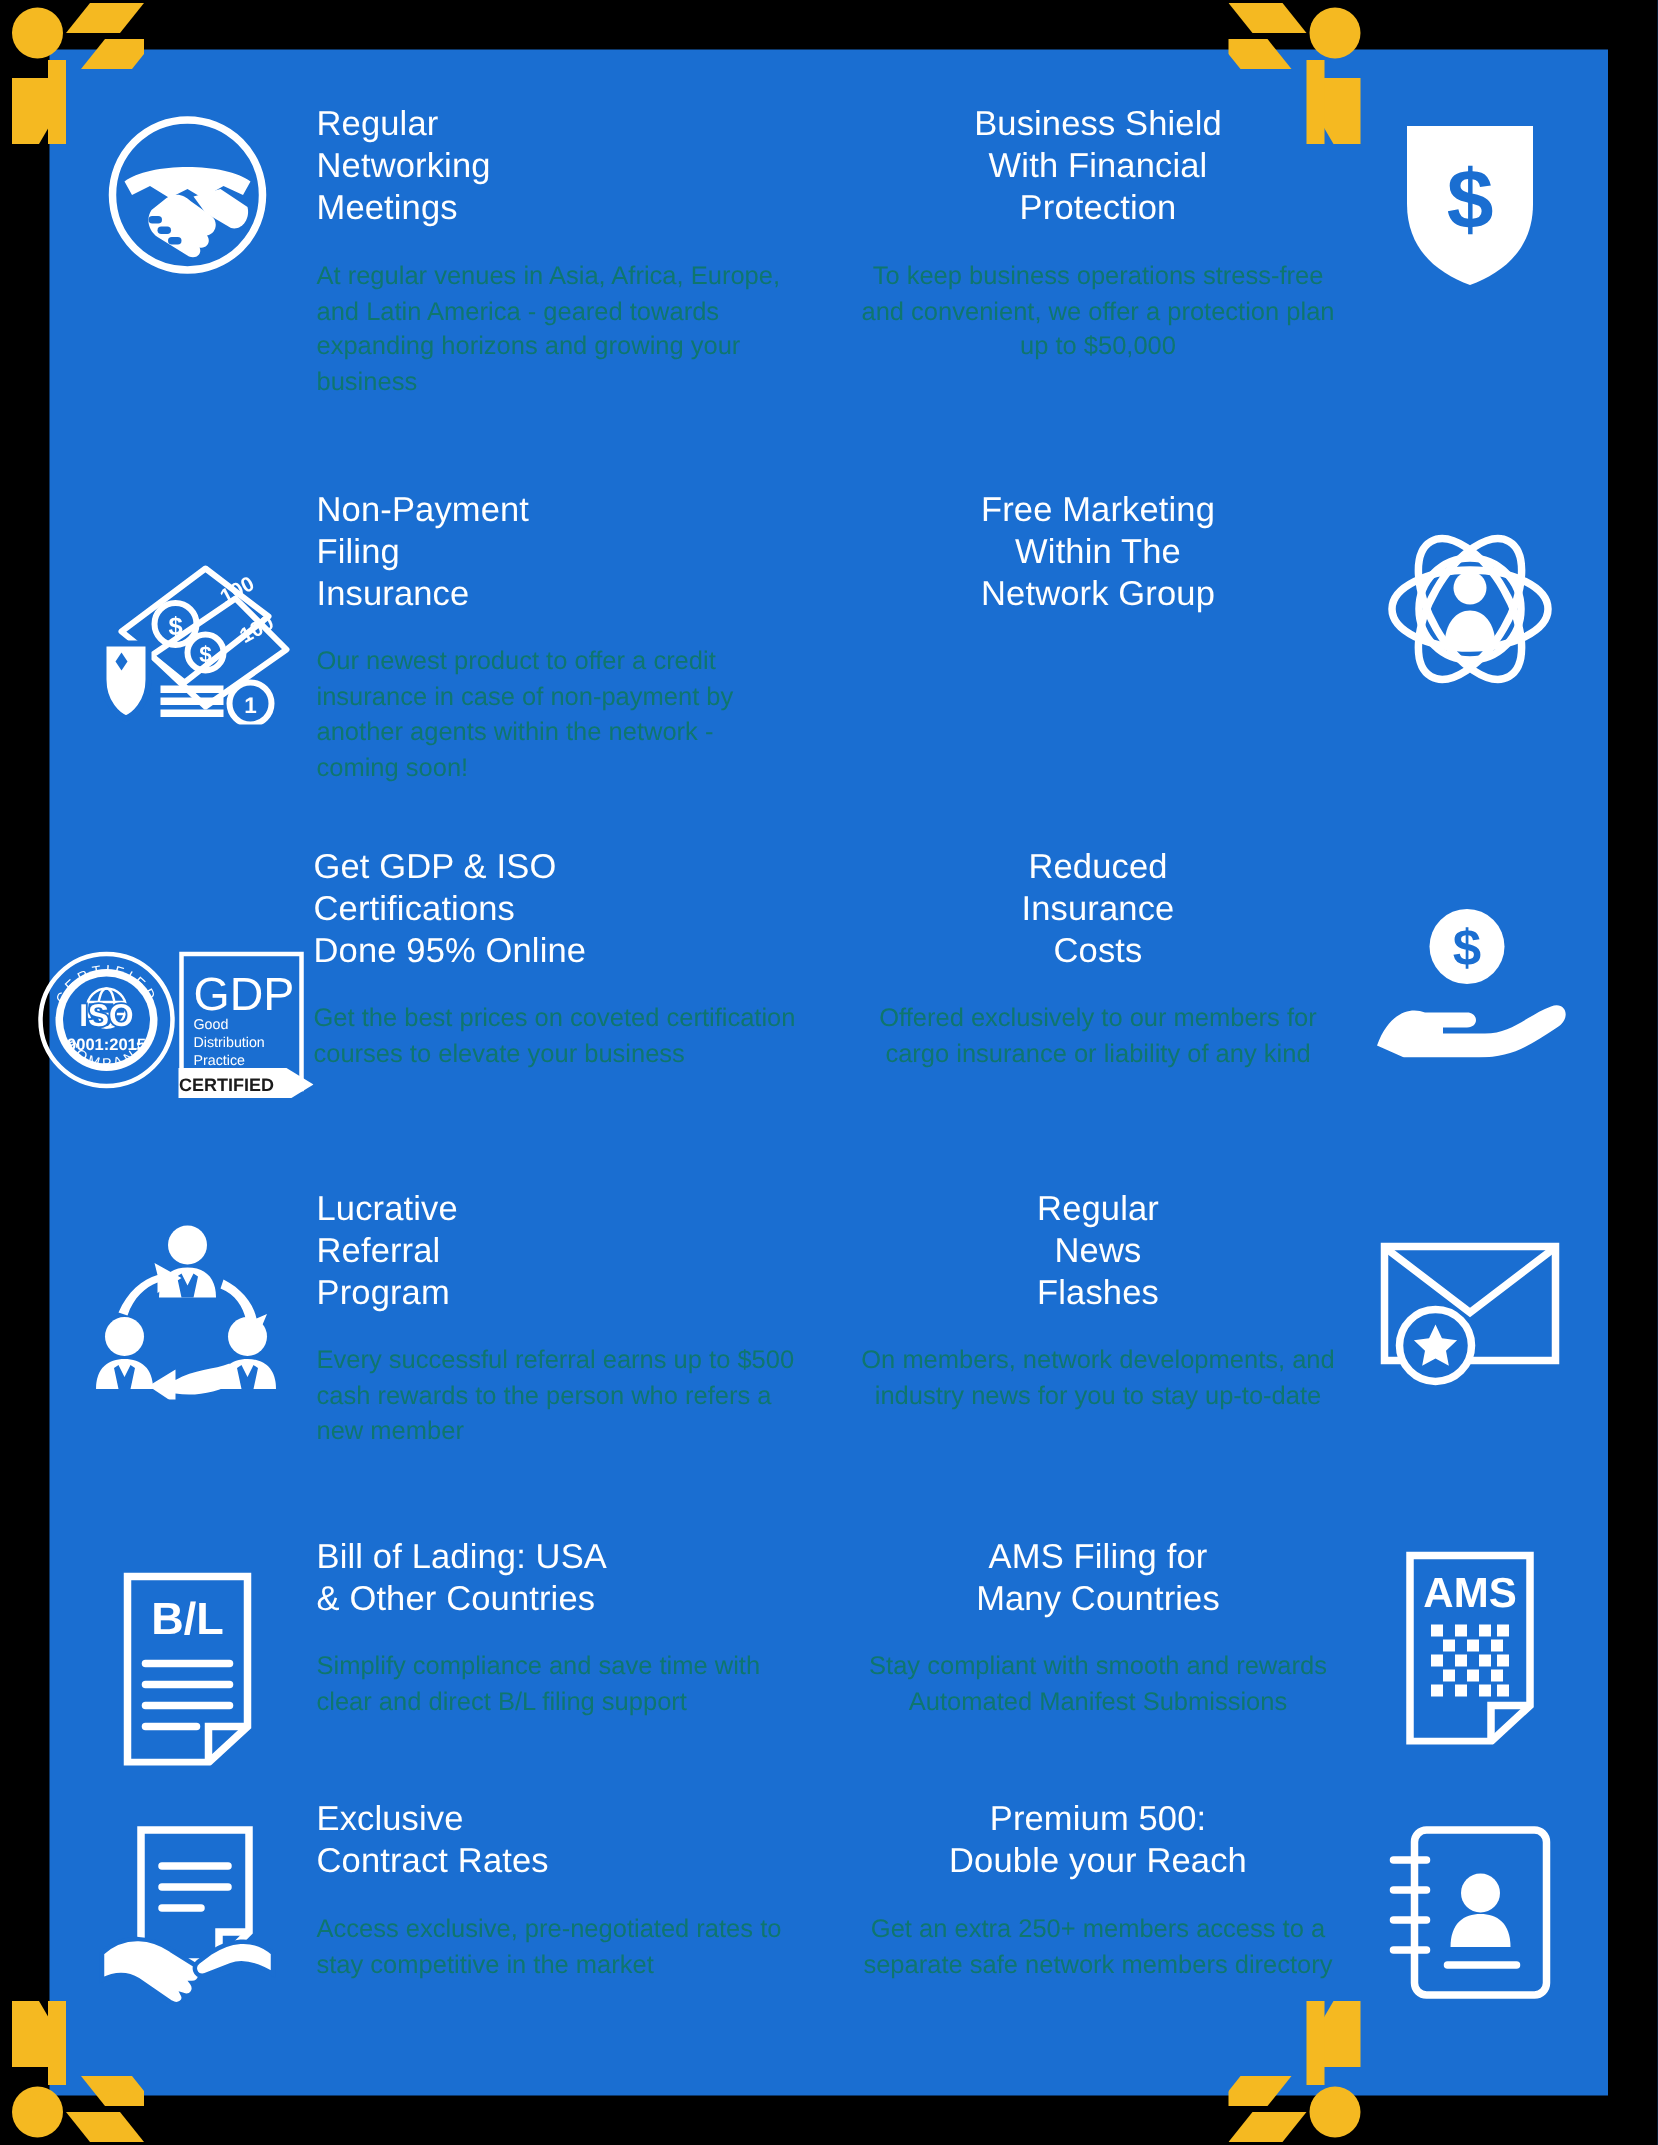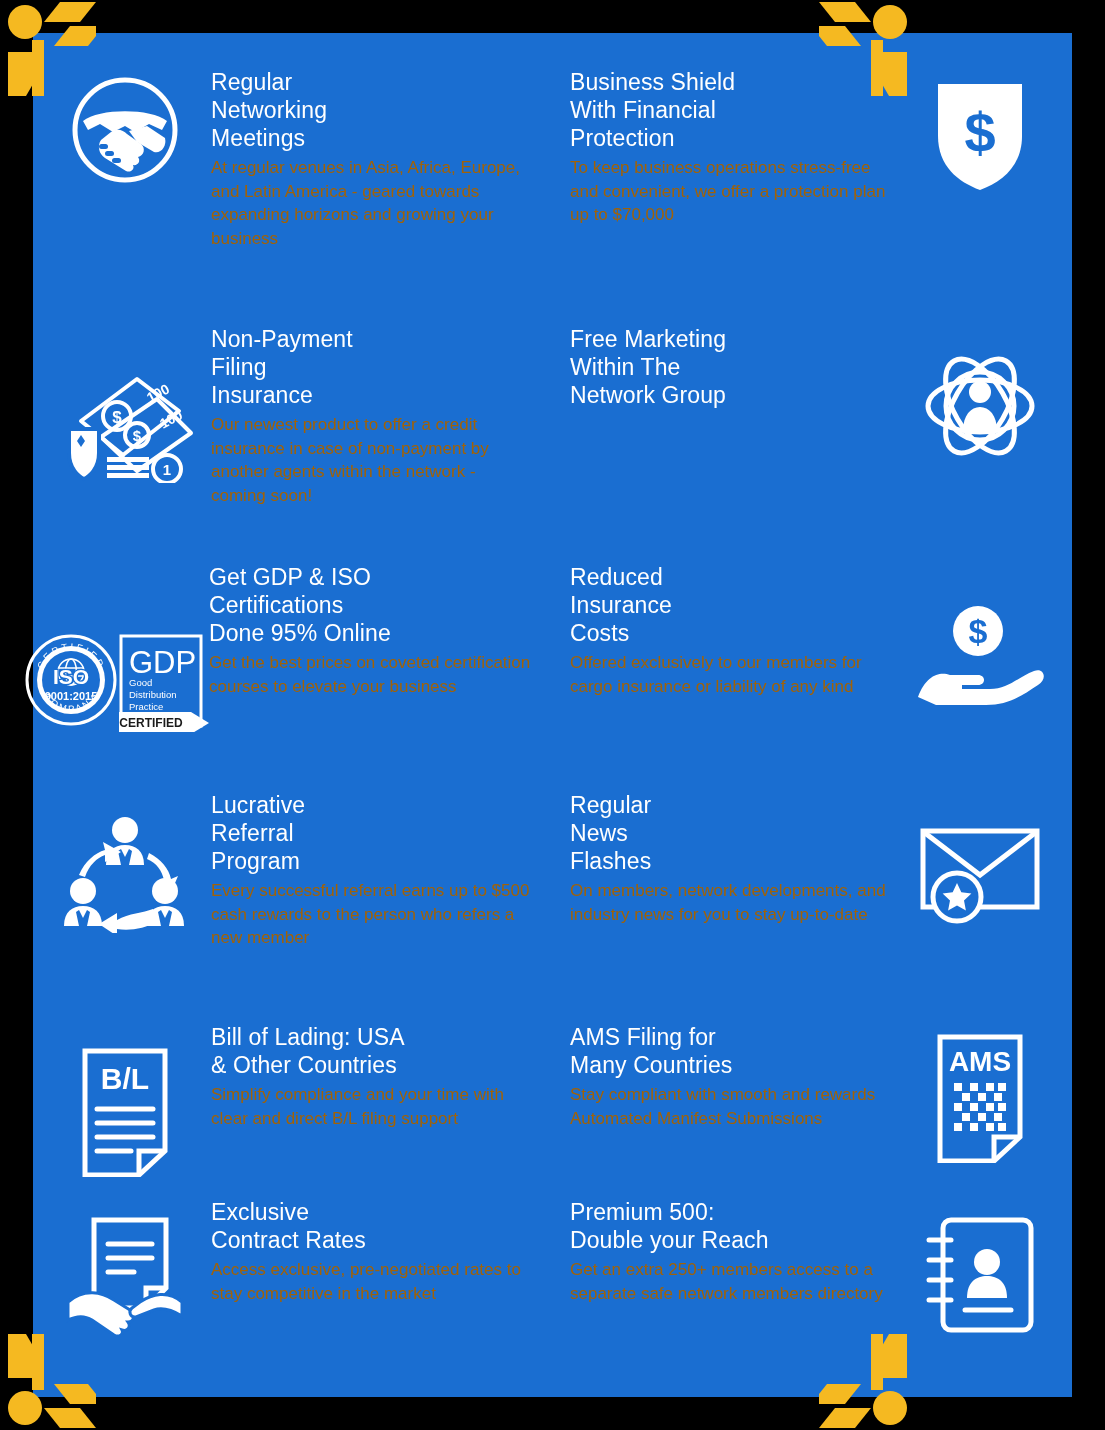--- a/index.html
+++ b/index.html
@@ -46,36 +46,36 @@
 
   .icon-wrap {
     flex: 0 0 160px;
     display: flex;
     align-items: flex-start;
     justify-content: center;
     padding-top: 6px;
   }
   .txt { flex: 1 1 auto; }
   .cell.left  .txt { text-align: left;  padding-left: 6px; }
-  .cell.right .txt { text-align: left; padding-right: 6px; }
+  .cell.right .txt { text-align: center; padding-right: 6px; }
 
   .title {
     color: #ffffff;
     font-size: 23px;
     line-height: 28px;
     font-weight: 400;
     letter-spacing: 0.1px;
     white-space: pre-line;
   }
   .desc {
-    color: #a16207;
+    color: #0f766e;
     font-size: 17px;
     line-height: 23.5px;
     font-weight: 400;
-    margin-top: 4px;
+    margin-top: 20px;
   }
 
   svg { display: block; }
 </style>
 </head>
 <body>
 
 <div id="poster">
   <div class="panel"></div>
 
@@ -143,21 +143,21 @@
         <div class="icon-wrap">
           <svg width="112" height="122" viewBox="0 0 112 122">
             <path d="M14 10 L98 10 L98 62 C98 92 78 108 56 116 C34 108 14 92 14 62 Z" fill="#fff"></path>
             <text x="56" y="78" text-anchor="middle" font-family="'Liberation Sans',sans-serif" font-size="56" font-weight="bold" fill="#1a6ed1">$</text>
           </svg>
         </div>
         <div class="txt">
           <div class="title">Business Shield
 With Financial
 Protection</div>
-          <div class="desc">To keep business operations stress-free and convenient, we offer a protection plan up to $70,000</div>
+          <div class="desc">To keep business operations stress-free and convenient, we offer a protection plan up to $50,000</div>
         </div>
       </div>
     </div>
 
     <div class="row" style="top:292px; height:245px;">
       <div class="cell left">
         <div class="icon-wrap" style="padding-top:48px;">
           <svg width="140" height="110" viewBox="0 0 140 110">
             <g fill="none" stroke="#fff" stroke-width="4" stroke-linejoin="round">
               <path d="M26 48 L82 6 L124 38 L68 82 Z"></path>
@@ -330,21 +330,21 @@
               <path d="M22 62 h56"></path>
               <path d="M22 76 h56"></path>
               <path d="M22 90 h56"></path>
               <path d="M22 104 h34"></path>
             </g>
           </svg>
         </div>
         <div class="txt">
           <div class="title">Bill of Lading: USA
 &amp; Other Countries</div>
-          <div class="desc">Simplify compliance and your time with clear and direct B/L filing support</div>
+          <div class="desc">Simplify compliance and save time with clear and direct B/L filing support</div>
         </div>
       </div>
 
       <div class="cell right">
         <div class="icon-wrap" style="padding-top:10px;">
           <svg width="100" height="130" viewBox="0 0 100 130">
             <path d="M10 4 L90 4 L90 104 L64 128 L10 128 Z" fill="none" stroke="#fff" stroke-width="5"></path>
             <path d="M90 104 L64 104 L64 128" fill="none" stroke="#fff" stroke-width="5"></path>
             <text x="50" y="38" text-anchor="middle" font-family="'Liberation Sans',sans-serif" font-size="28" font-weight="bold" fill="#fff">AMS</text>
             <g fill="#fff">

